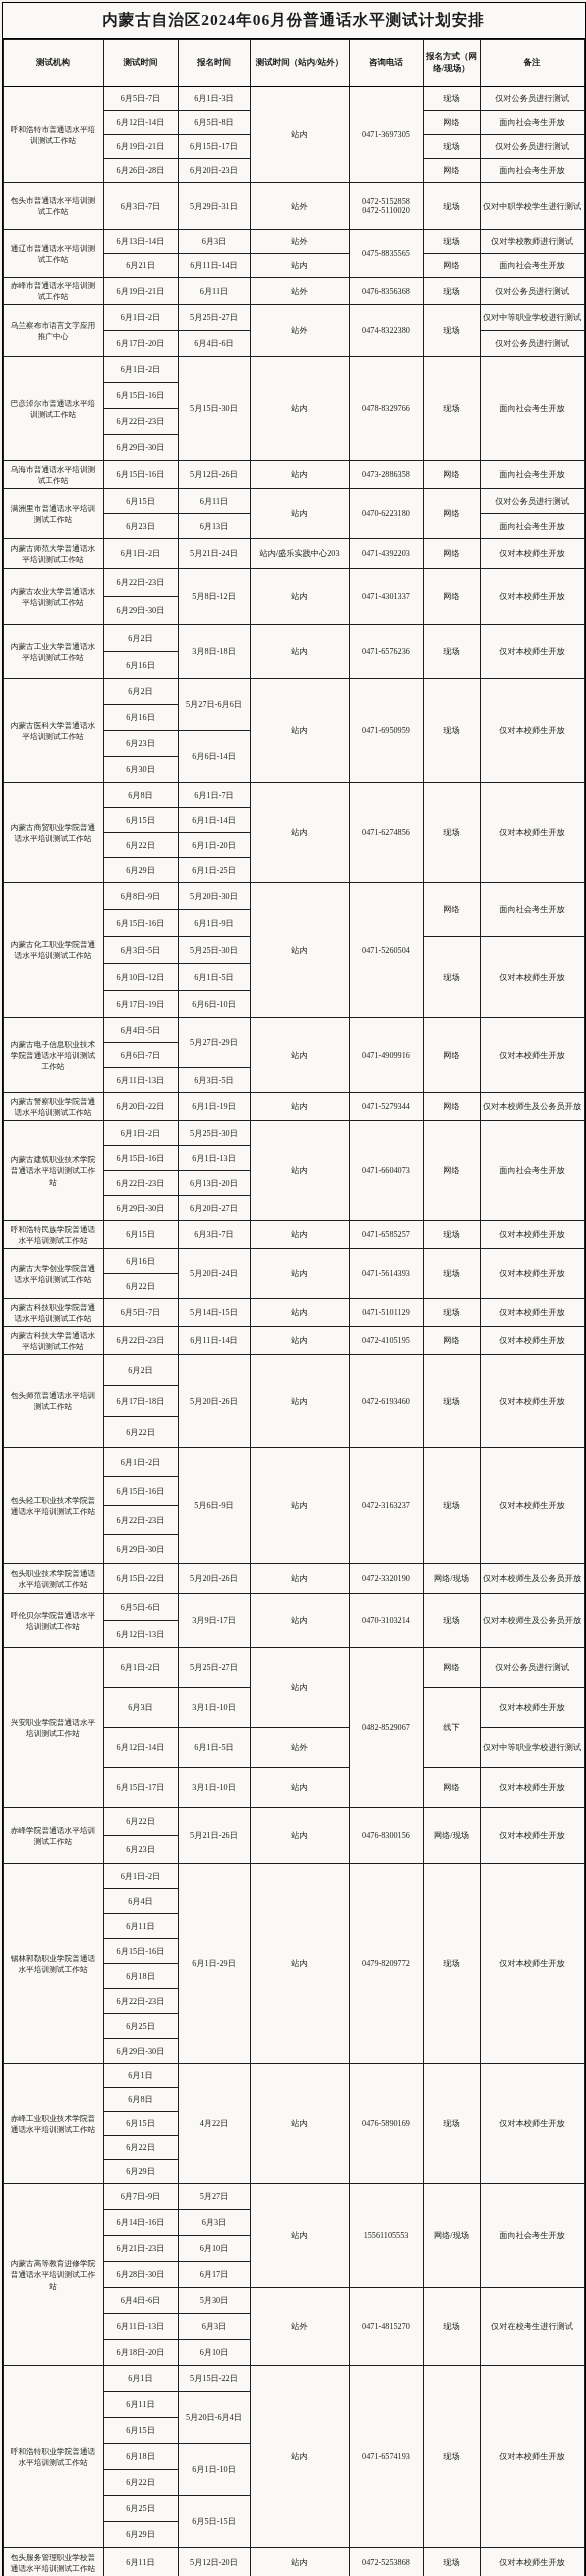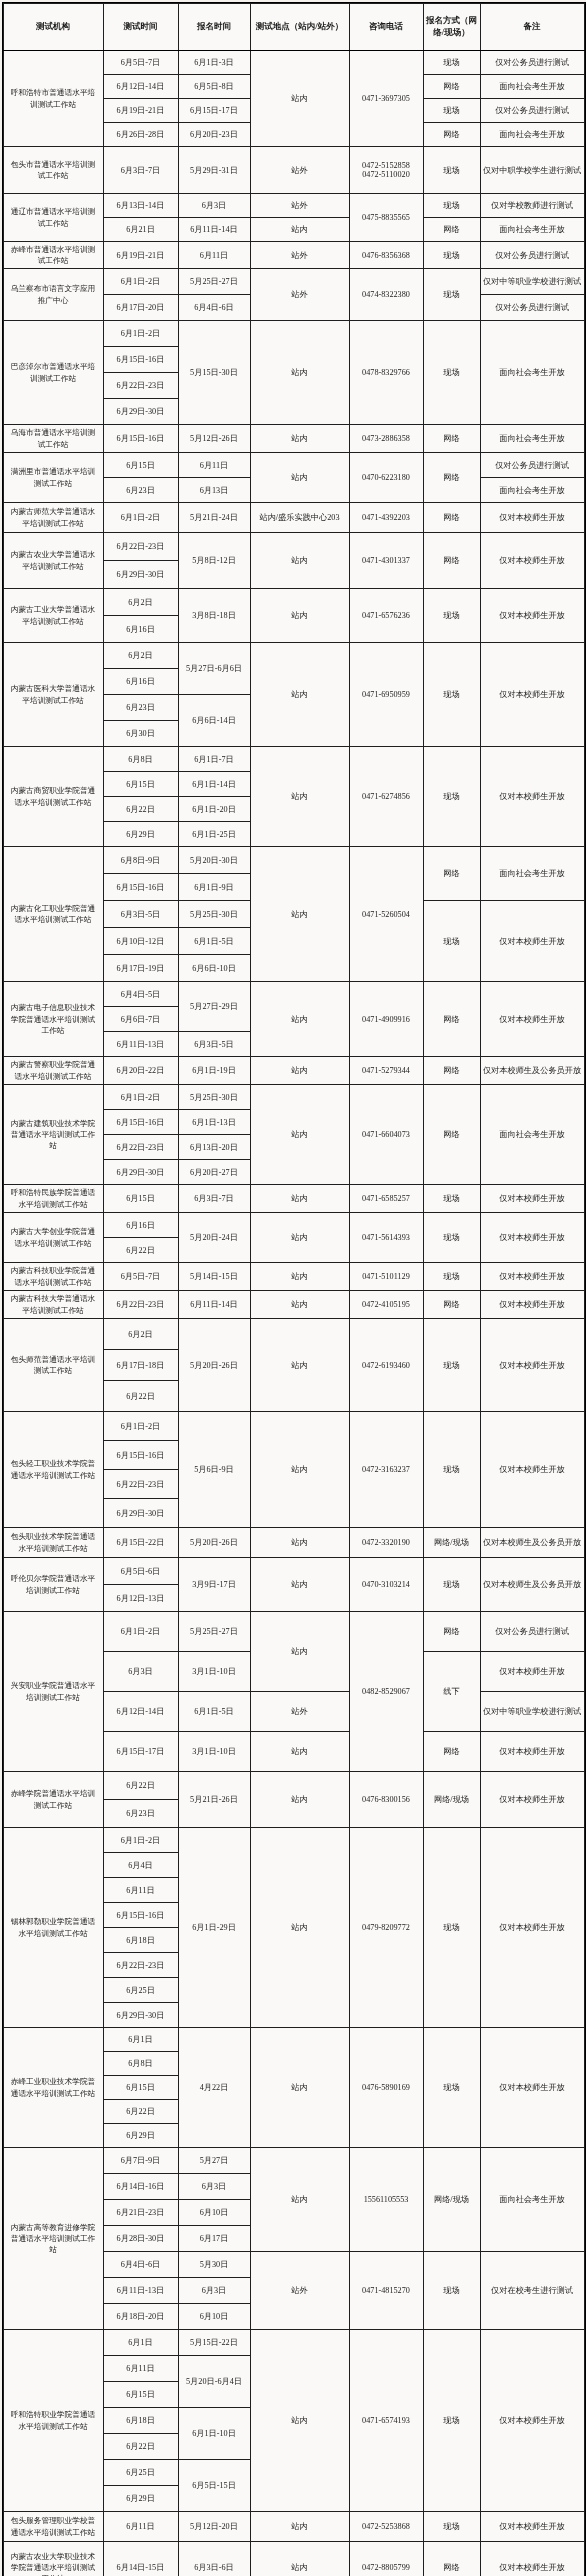--- a/index.html
+++ b/index.html
@@ -48,36 +48,37 @@
   .schedule td.org {
     font-size: 7.7px;
     padding: 1px 5.2px;
     line-height: 1.45;
   }
 </style>
 </head>
 <body>
 
 <div class="sheet">
+  <div class="doc-title">内蒙古自治区2024年06月份普通话水平测试计划安排</div>
   <table class="schedule">
     <colgroup>
       <col style="width:100px">
         <col style="width:75px">
         <col style="width:72px">
       <col style="width:99px">
         <col style="width:74px">
         <col style="width:57px">
         <col>
     </colgroup>
     <thead>
       <tr id="header-row">
           <th>测试机构</th>
           <th>测试时间</th>
           <th>报名时间</th>
-          <th>测试地点（站内/站外）</th>
+          <th>测试时间（站内/站外）</th>
           <th>咨询电话</th>
           <th>报名方式（网络/现场）</th>
           <th>备注</th>
         </tr>
     </thead>
     <tbody id="table-body">
         <tr class="block-start" style="height: 24px;">
           <td rowspan="4" class="org">呼和浩特市普通话水平培训测试工作站</td>
           <td>6月5日-7日</td>
           <td>6月1日-3日</td>

